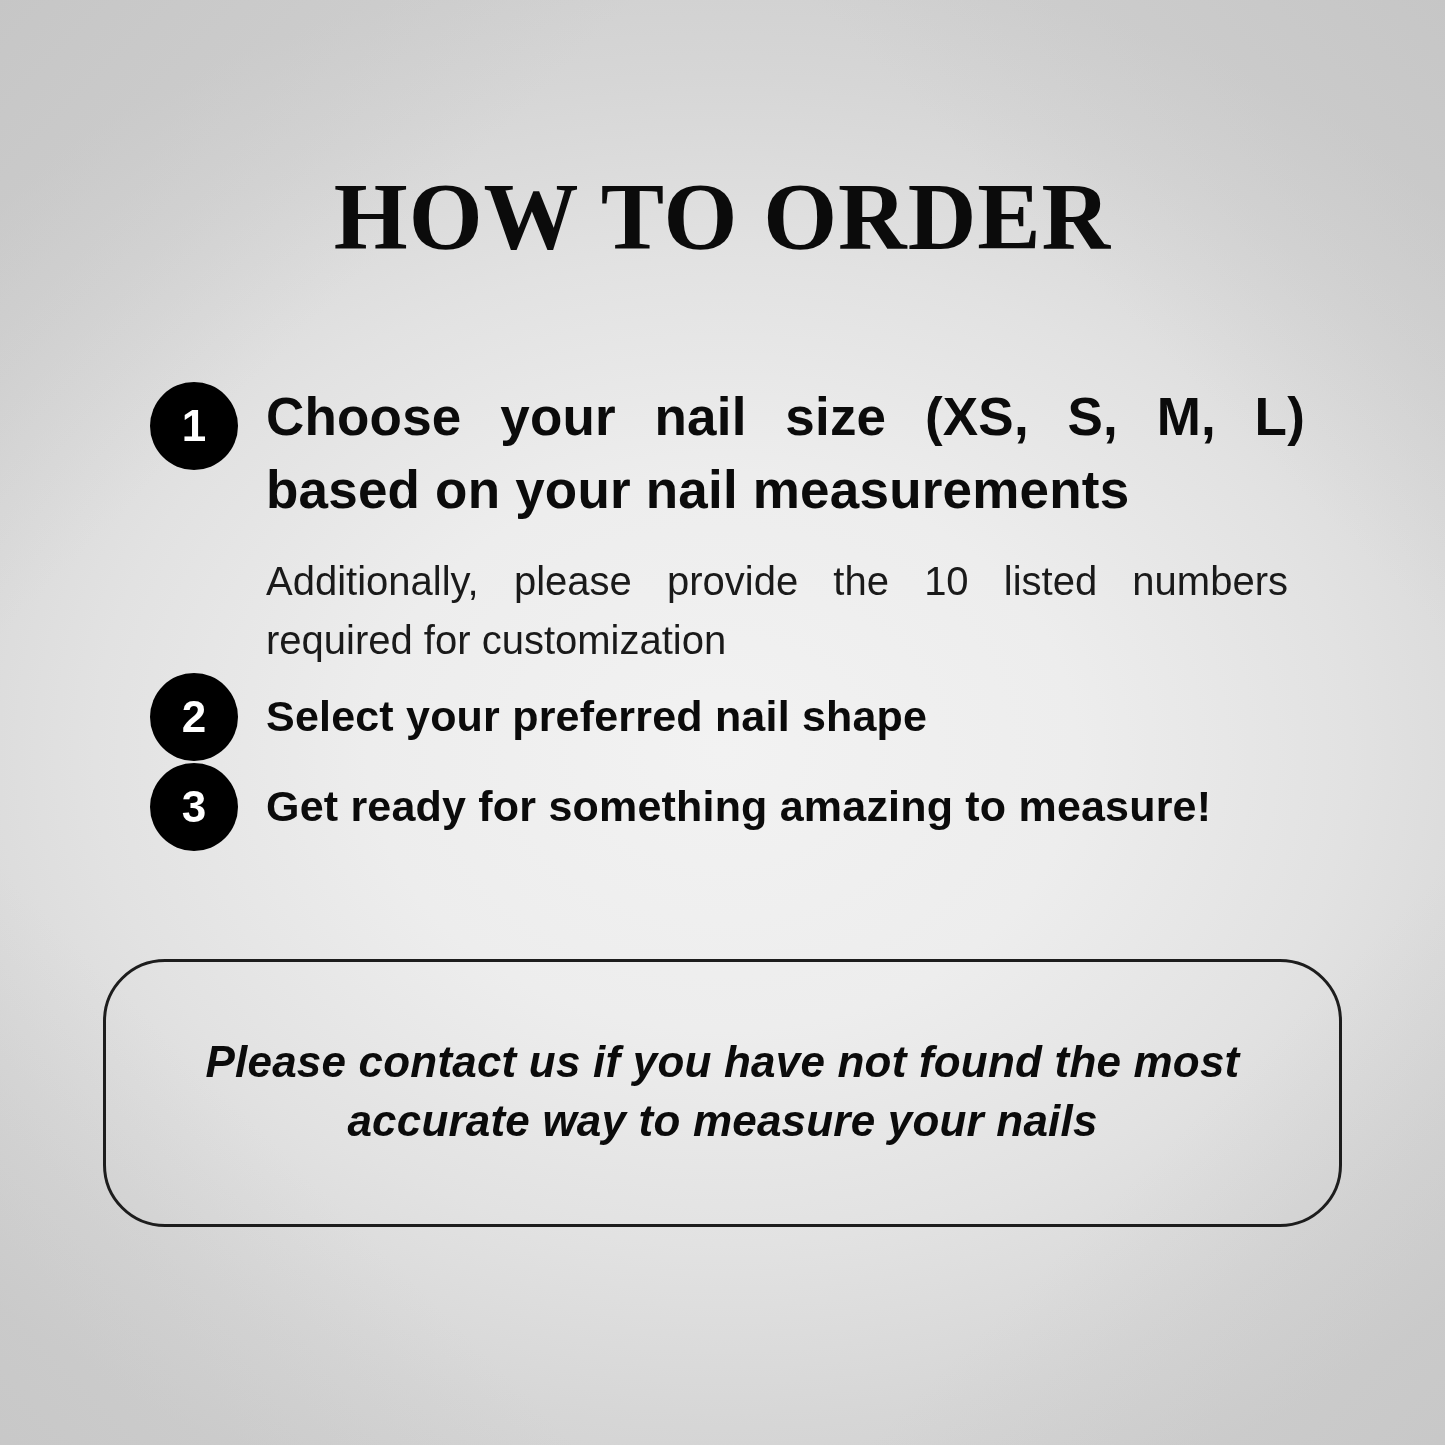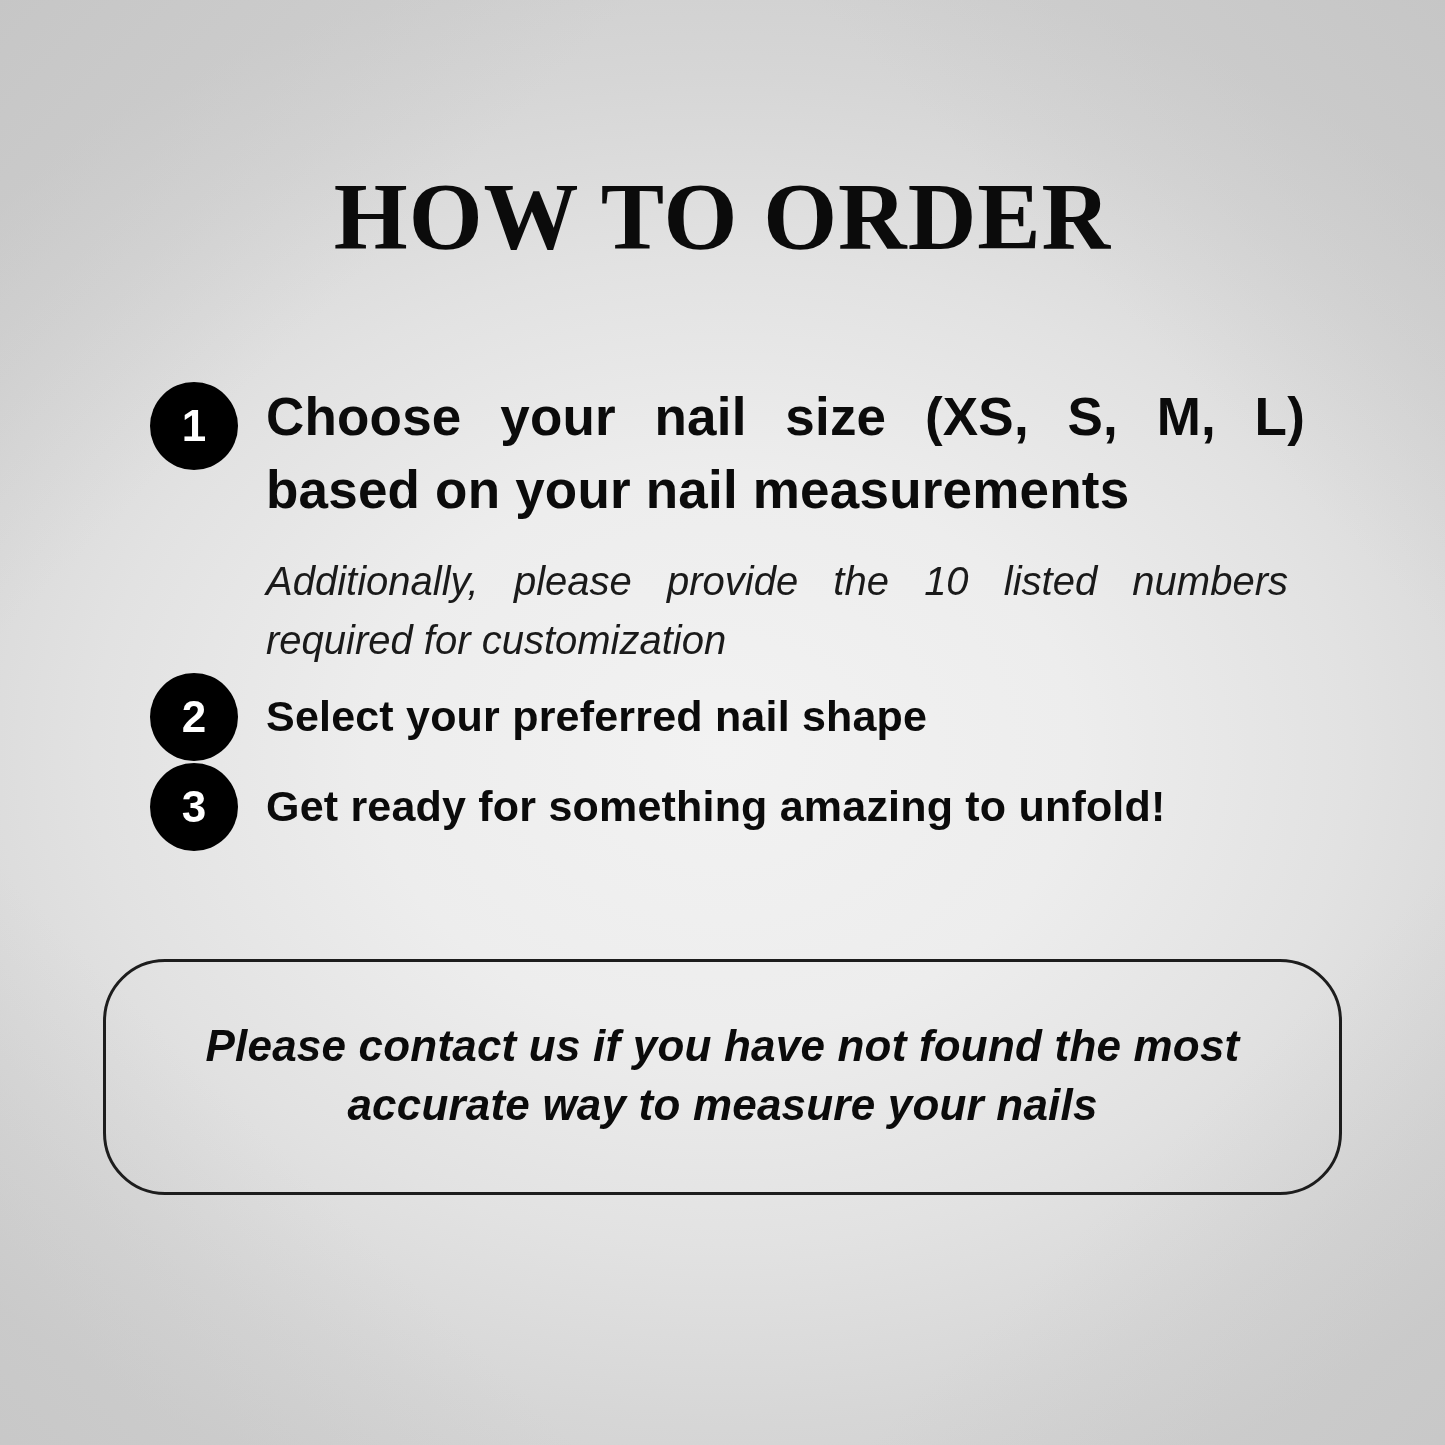--- a/index.html
+++ b/index.html
@@ -93,21 +93,20 @@
     color: #0b0b0b;
     line-height: 1.38;
     text-align: justify;
     text-align-last: left;
     margin: 0;
     letter-spacing: 0.2px;
   }
 
   .step-sub {
     font-size: 40px;
-    font-style: italic;
     color: #1a1a1a;
     line-height: 1.48;
     text-align: justify;
     text-align-last: left;
     margin: 26px 17px 0 0;
   }
 
   .step-2 {
     margin-top: 92px;
   }
@@ -124,21 +123,21 @@
   }
 
   .notice {
     margin: 108px 8px 0 8px;
     border: 3px solid #1d1d1d;
     border-radius: 62px;
     padding: 54px 62px 58px 62px;
   }
 
   .notice-text {
-    margin: 0;
+    margin: 16px;
     text-align: center;
     font-size: 44px;
     font-weight: bold;
     font-style: italic;
     color: #0b0b0b;
     line-height: 1.35;
     letter-spacing: 0.2px;
   }
 </style>
 </head>
@@ -164,21 +163,21 @@
       <div class="step step-2">
         <div class="badge">2</div>
         <div class="step-body">
           <p class="step-title">Select your preferred nail shape</p>
         </div>
       </div>
 
       <div class="step step-3">
         <div class="badge">3</div>
         <div class="step-body">
-          <p class="step-title">Get ready for something amazing to unfold!</p>
+          <p class="step-title">Get ready for something amazing to measure!</p>
         </div>
       </div>
 
     </div>
 
     <div class="notice">
       <p class="notice-text">Please contact us if you have not found the most accurate way to measure your nails</p>
     </div>
 
   </div>

